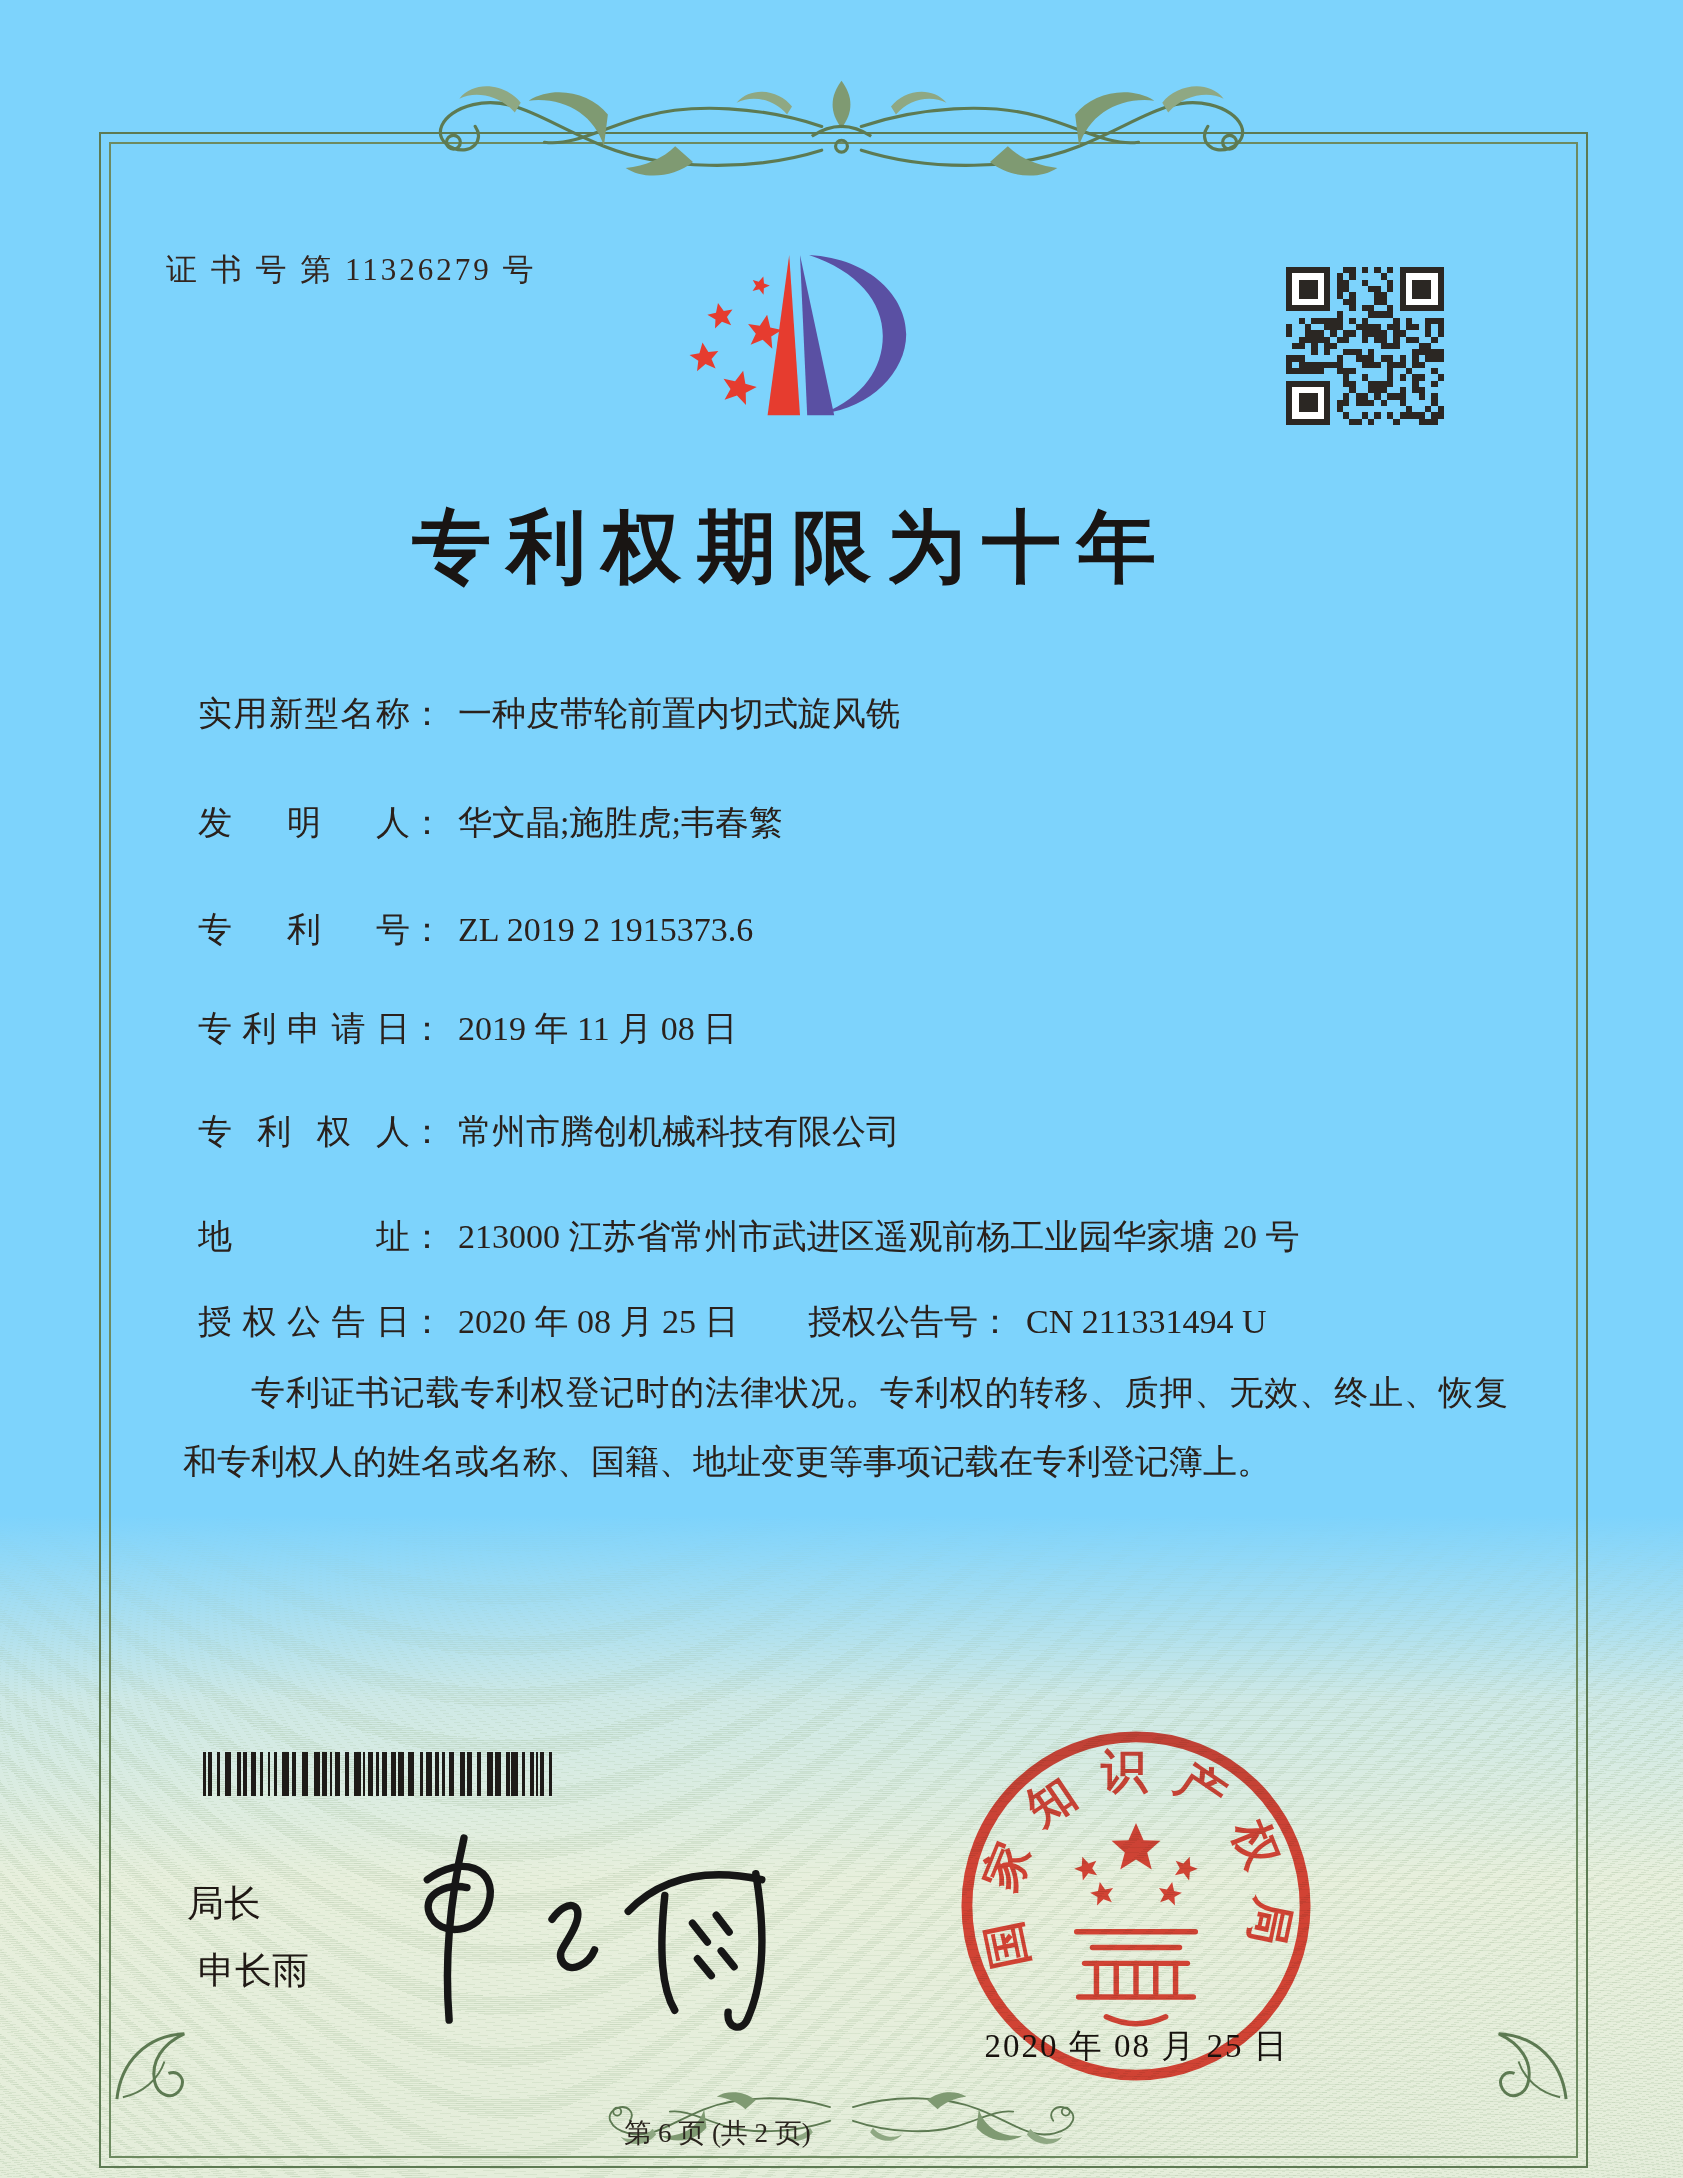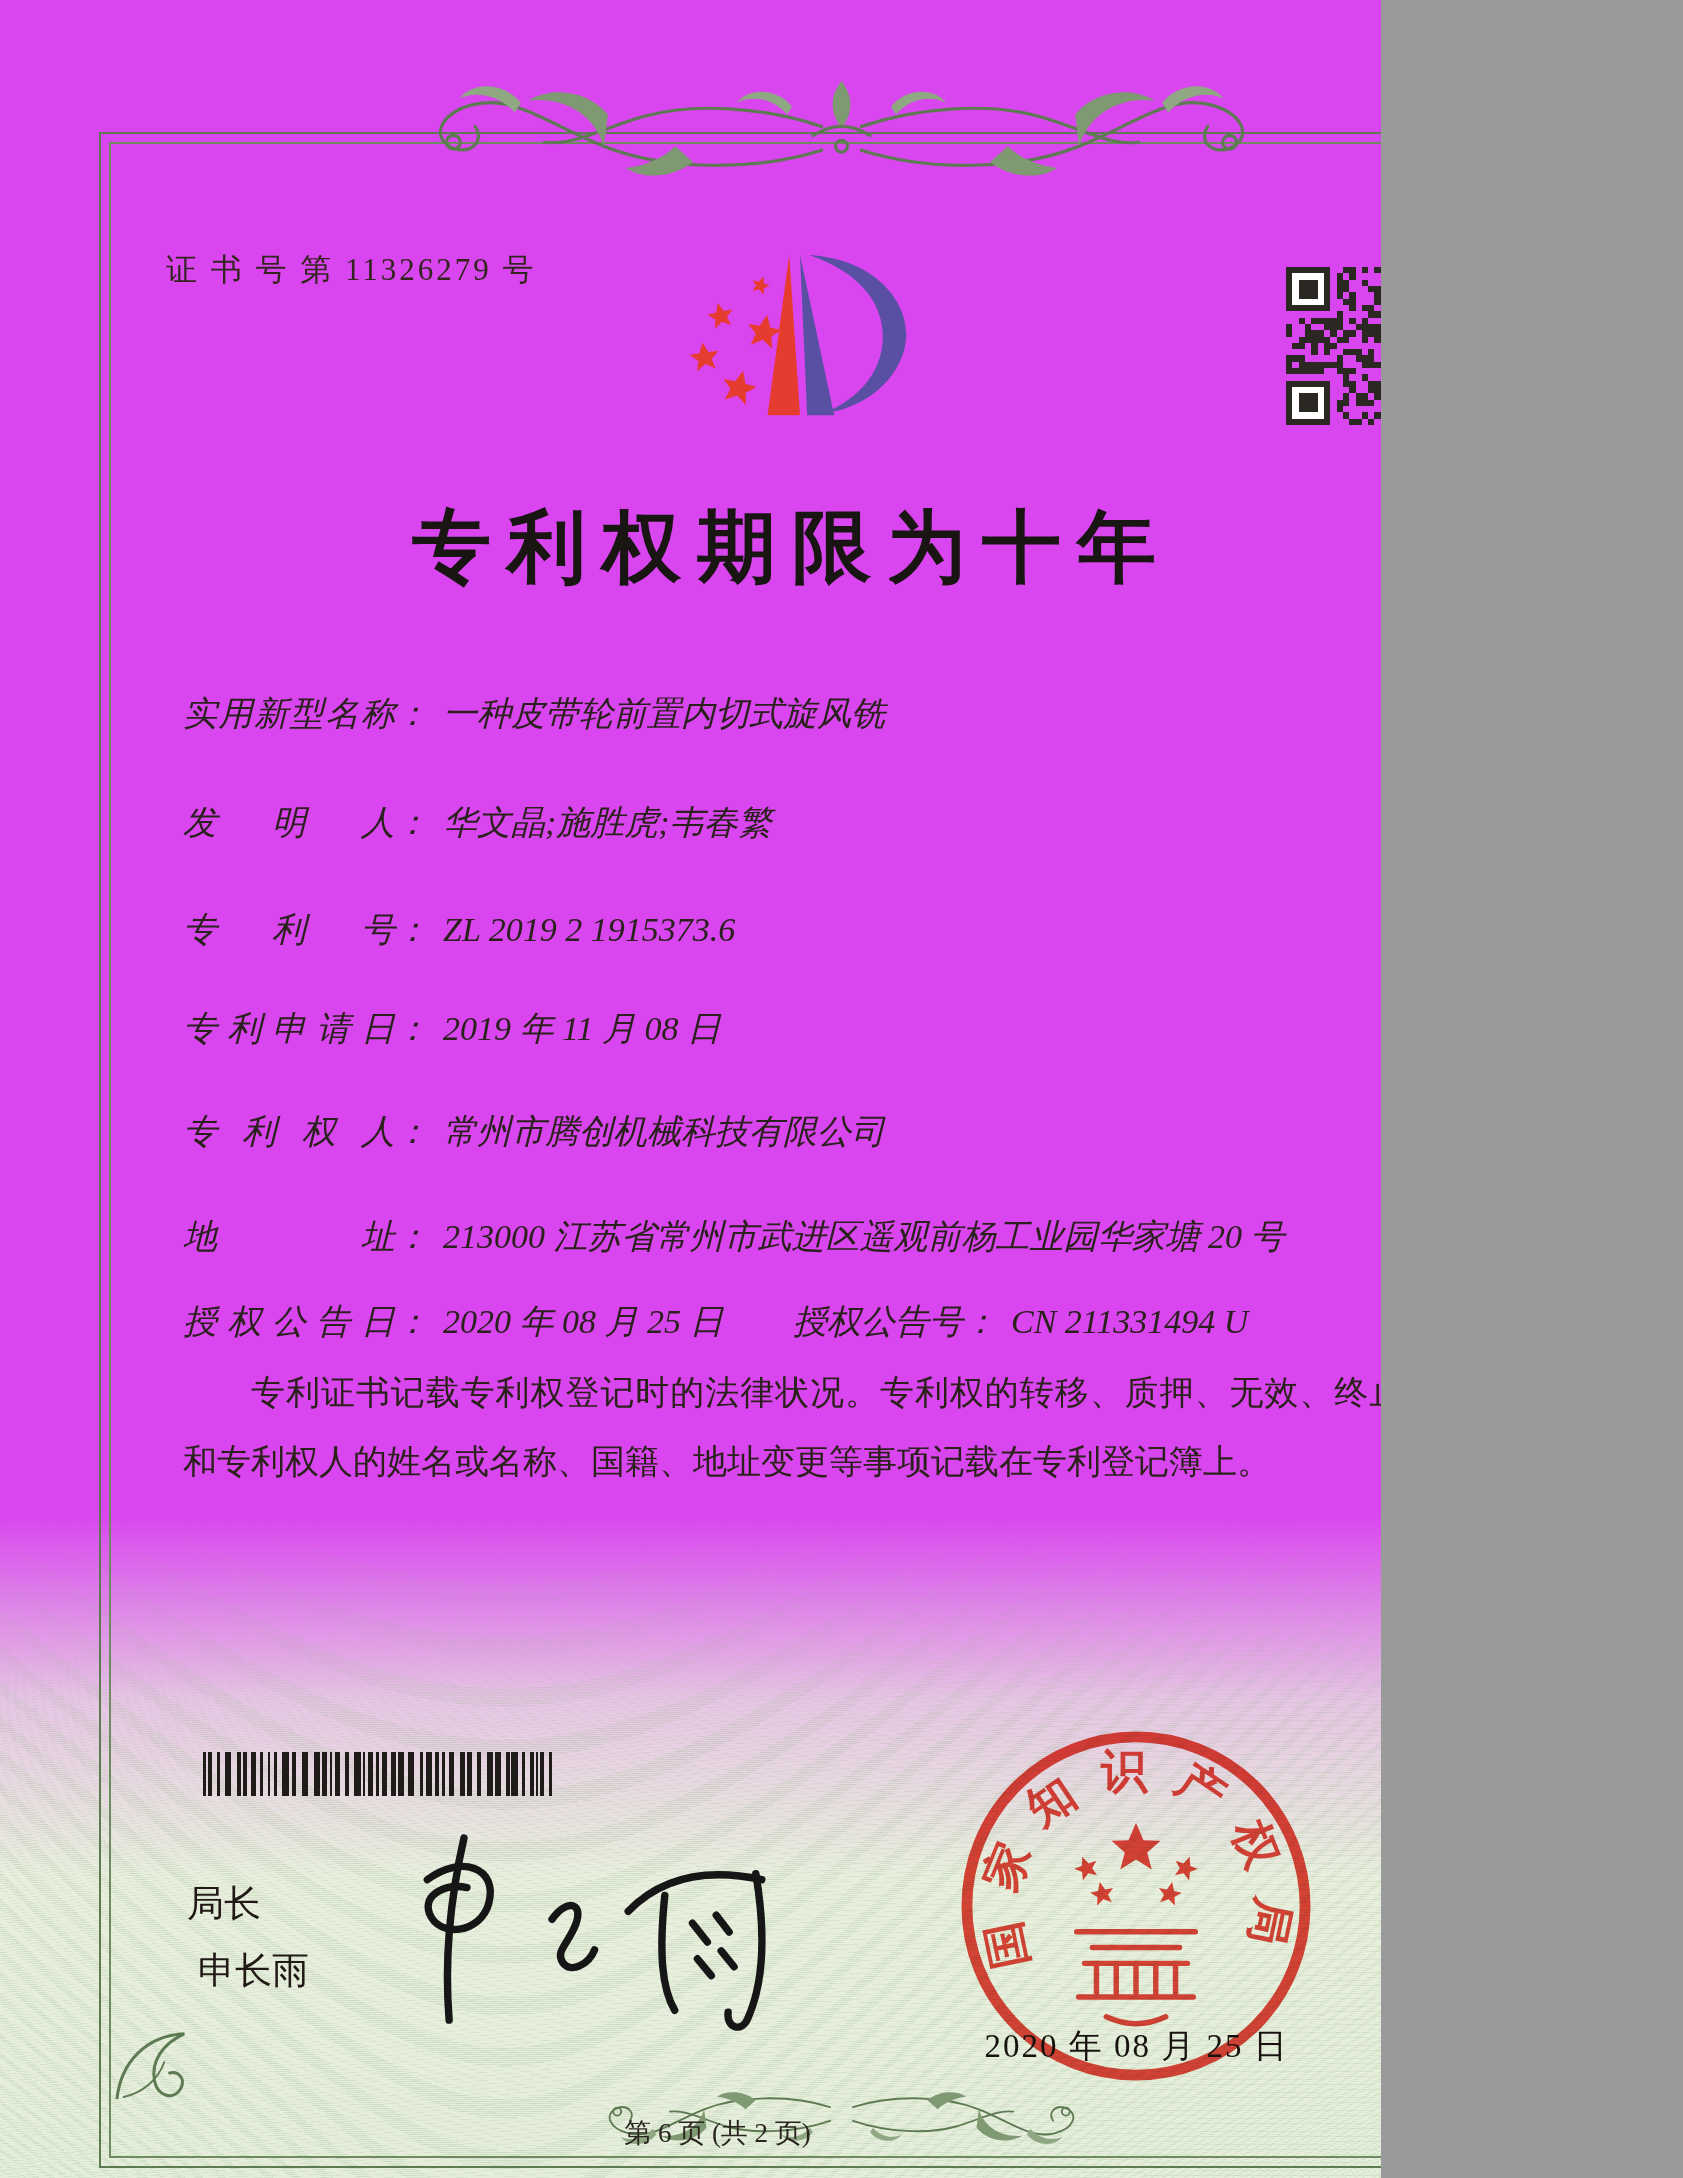--- a/index.html
+++ b/index.html
@@ -1,17 +1,17 @@
 <!DOCTYPE html>
 <html><head>
 <meta charset="utf-8">
 <style>
   html,body{margin:0;padding:0;background:#9a9a9a;}
   .page{
-    position:relative;width:1381px;height:2178px;background:#d946ef;
+    position:relative;width:1683px;height:2178px;background:#7dd3fc;
     overflow:hidden;font-family:"Liberation Serif","DejaVu Serif",serif;color:#241d19;
   }
   
   .bg-tint{
     position:absolute;left:0;top:1515px;width:1683px;height:663px;z-index:1;
     background:linear-gradient(to bottom, rgba(233,240,223,0) 0%, rgba(233,240,223,.75) 28%, #e7efdc 55%, #e4edda 100%);
   }
   .bg-waves{
     position:absolute;left:0;top:1515px;width:1683px;height:663px;z-index:2;opacity:.55;
     background-image:
@@ -27,21 +27,21 @@
   .ornament{position:absolute;z-index:4;}
   
   .cert-no{position:absolute;left:166px;top:249px;font-size:31px;letter-spacing:3px;color:#33251e;z-index:10;}
   .logo-box{position:absolute;left:674px;top:241px;width:234px;height:190px;z-index:10;}
   .qr-box{position:absolute;left:1286px;top:267px;width:158px;height:158px;z-index:10;}
   .title{
     position:absolute;left:0;top:495px;width:1584px;text-align:center;z-index:10;
     font-size:79px;font-weight:bold;letter-spacing:16px;color:#191513;
   }
   .fields{position:absolute;left:183px;top:0;width:1346px;z-index:10;}
-  .frow{position:absolute;left:0;font-size:34px;white-space:nowrap;color:#2a211c;font-style:italic;}
+  .frow{position:absolute;left:15px;font-size:34px;white-space:nowrap;color:#2a211c;}
   .flabel{display:inline-block;width:212px;text-align:justify;text-align-last:justify;vertical-align:bottom;}
   .fcolon{display:inline-block;margin-right:14px;}
   .pair2{position:absolute;left:610px;top:0;}
   .pair2 .flabel{width:auto;text-align-last:auto;}
   .paras{position:absolute;left:183px;top:1358px;width:1325px;z-index:10;
     font-size:34px;line-height:69px;color:#2b211b;text-align:justify;}
   .paras p{margin:0;text-indent:2em;}
   .barcode{position:absolute;left:203px;top:1752px;z-index:10;}
   .sig-title{position:absolute;left:187px;top:1879px;font-size:37px;z-index:10;color:#201915;text-align:center;}
   .sig-name{position:absolute;left:198px;top:1946px;font-size:37px;z-index:10;color:#201915;}

